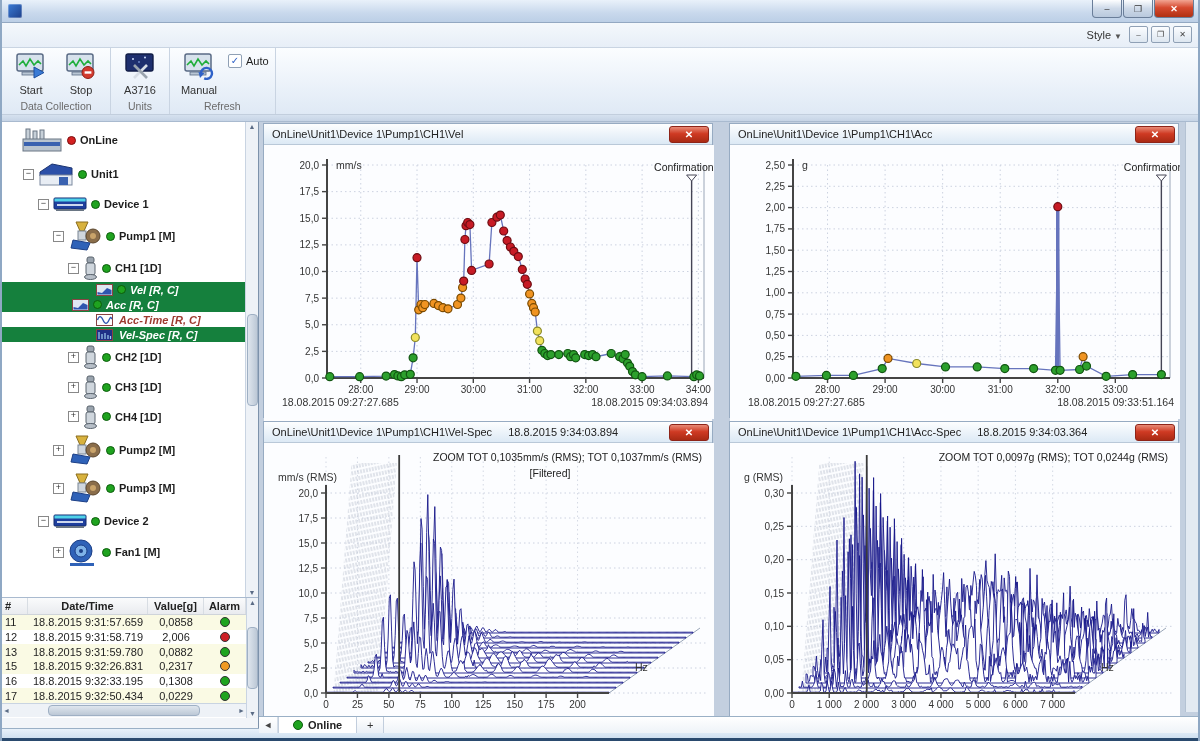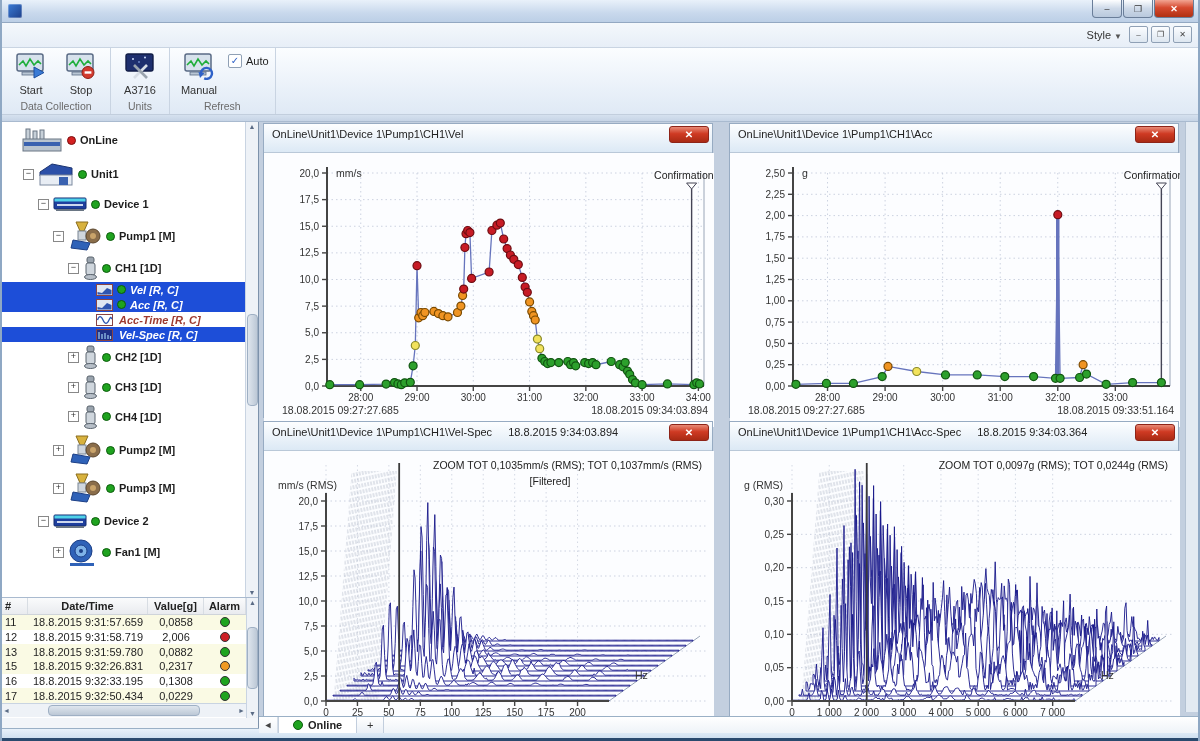--- a/index.html
+++ b/index.html
@@ -29,21 +29,21 @@
   .glabel{color:#6b6b6b;font-size:10.5px;padding:1px 0 2px;}
   .auto-wrap{display:flex;align-items:center;gap:4px;margin:4px 0 0 2px;}
   .cbx{width:12px;height:12px;border:1px solid #8fa0b5;background:#fff;border-radius:2px;display:flex;align-items:center;justify-content:center;color:#2f62c8;font-size:10px;line-height:10px;}
   .ribbon-edge{height:6px;background:linear-gradient(#d5e1ef,#c6d4e6);border-bottom:1px solid #a9bacf;}
   
   .main{flex:1;display:flex;min-height:0;}
   .left{width:257px;background:#fff;border-right:1px solid #7d92ab;display:flex;flex-direction:column;box-sizing:border-box;}
   .tree{flex:1;position:relative;overflow:hidden;border-bottom:1px solid #a9bacf;display:flex;}
   .tree-rows{flex:1;}
   .trow{display:flex;align-items:center;box-sizing:border-box;}
-  .trow.sel{background:#1d4ed8;color:#fff;}
+  .trow.sel{background:#15803d;color:#fff;}
   .trow .exp{width:9px;height:9px;border:1px solid #888;background:#fff;color:#333;font-size:9px;line-height:7px;text-align:center;margin-right:4px;flex:none;}
   .trow .spacer{width:13px;flex:none;}
   .trow .dot{width:9px;height:9px;border-radius:50%;margin:0 4px;flex:none;box-sizing:border-box;}
   .dot.green{background:#1fa31f;border:1px solid #0c5c0c;}
   .dot.red{background:#d42020;border:1px solid #7a0f0f;}
   .trow .tlabel{font-weight:bold;white-space:nowrap;}
   .trow.leaf .tlabel{font-style:italic;font-weight:bold;}
   .trow.redtxt .tlabel{color:#9e3a2f;}
   .trow .ticon{display:flex;align-items:center;justify-content:center;flex:none;}
   .vscroll{width:13px;background:#eef2f7;border-left:1px solid #c9d4e2;display:flex;flex-direction:column;align-items:center;justify-content:space-between;padding:1px 0;box-sizing:border-box;}
@@ -62,21 +62,21 @@
   .c-val{width:56px;text-align:center;}
   .c-al{width:42px;display:flex;align-items:center;justify-content:center;}
   .adot{width:10px;height:10px;border-radius:50%;box-sizing:border-box;border:1px solid #333;}
   .hscroll{height:13px;background:#eef2f7;border-top:1px solid #c9d4e2;display:flex;align-items:center;justify-content:space-between;padding:0 1px;flex:none;}
   .hthumb{height:9px;flex:0 0 150px;background:linear-gradient(#dfe6ee,#bcc8d6);border:1px solid #9fb0c4;border-radius:4px;margin:0 2px;}
   .left-fill{flex:none;height:10px;background:#f2f5f9;}
   
   .mdi{flex:1;position:relative;display:flex;flex-direction:column;min-width:0;background:#c3cfdf;}
   .panels{flex:1;display:grid;grid-template-columns:450px 450px;grid-template-rows:295px 295px;gap:3px 16px;padding:1px 0 0 4px;}
   .panel{background:#fff;border:1px solid #97abc2;box-shadow:0 0 0 1px #dfe7f0 inset;display:flex;flex-direction:column;}
-  .ptitle{height:20px;background:linear-gradient(#fdfeff,#dce9f5);border-bottom:1px solid #b9c8d8;display:flex;align-items:center;padding:0 2px 8px 8px;position:relative;flex:none;}
+  .ptitle{height:20px;background:linear-gradient(#fdfeff,#dce9f5);border-bottom:1px solid #b9c8d8;display:flex;align-items:center;padding:0 2px 0 8px;position:relative;flex:none;}
   .ptitle .ptext{color:#222;white-space:nowrap;overflow:hidden;}
   .ptitle .pdate{margin-left:16px;color:#222;}
   .pclose{position:absolute;right:3px;top:2px;width:38px;height:15px;border:1px solid #8e2418;border-radius:3px;background:linear-gradient(#e88a76,#cf3a23 45%,#a92a14);color:#fff;font-weight:bold;font-size:10px;display:flex;align-items:center;justify-content:center;}
   .pbody{flex:1;background:#fdfdfe;}
   
   .tabbar{height:16px;background:linear-gradient(#ffffff,#eef3f8);border-top:1px solid #9ab0c6;display:flex;align-items:stretch;flex:none;}
   .tb-arrow{width:18px;display:flex;align-items:center;justify-content:center;color:#444;font-size:9px;border-right:1px solid #d4dde7;}
   .tb-tab{display:flex;align-items:center;gap:5px;padding:0 14px;background:#fff;border-right:1px solid #c2cedd;border-left:1px solid #c2cedd;font-weight:bold;color:#222;}
   .tb-dot{width:10px;height:10px;border-radius:50%;background:#1fa31f;border:1px solid #0c5c0c;box-sizing:border-box;}
   .tb-add{width:26px;display:flex;align-items:center;justify-content:center;color:#333;border-right:1px solid #c2cedd;background:linear-gradient(#fff,#e9eff6);}
@@ -243,21 +243,21 @@
               <span class="spacer"></span>
               <span class="ticon">
                 <svg width="17" height="12" viewBox="0 0 17 12">
                   <rect x="0.5" y="0.5" width="16" height="11" fill="#dfe7f2" stroke="#8a4444"></rect>
                   <polygon points="1.5,10.5 1.5,8 6,9 11,4 15.5,6 15.5,10.5" fill="#2f55b0"></polygon>
                 </svg>
               </span>
               <span class="dot green"></span>
               <span class="tlabel">Vel [R, C]</span>
             </div>
-            <div class="trow sel leaf" style="height: 15px; padding-left: 81px;">
+            <div class="trow sel leaf" style="height: 15px; padding-left: 57px;">
               <span class="spacer"></span>
               <span class="ticon">
                 <svg width="17" height="12" viewBox="0 0 17 12">
                   <rect x="0.5" y="0.5" width="16" height="11" fill="#dfe7f2" stroke="#8a4444"></rect>
                   <polygon points="1.5,10.5 1.5,8 6,9 11,4 15.5,6 15.5,10.5" fill="#2f55b0"></polygon>
                 </svg>
               </span>
               <span class="dot green"></span>
               <span class="tlabel">Acc [R, C]</span>
             </div>

